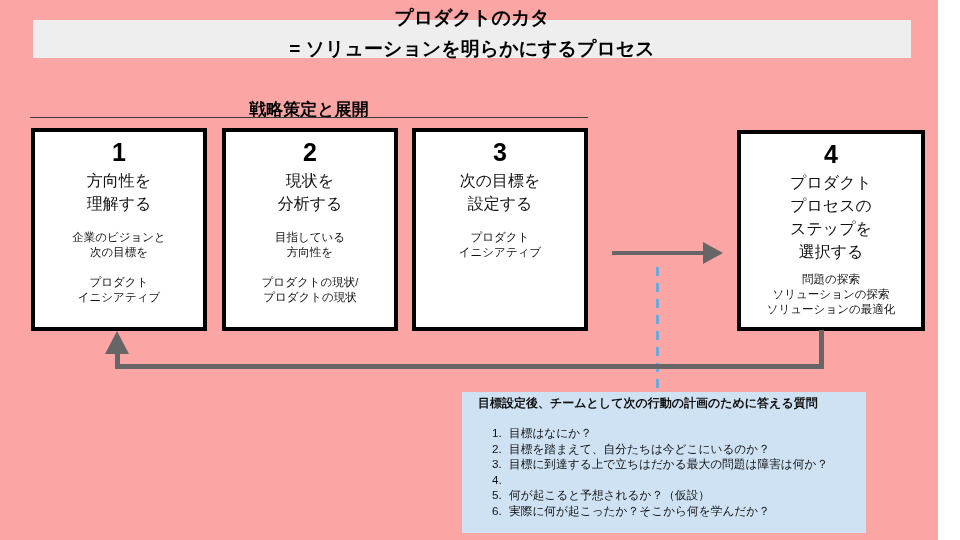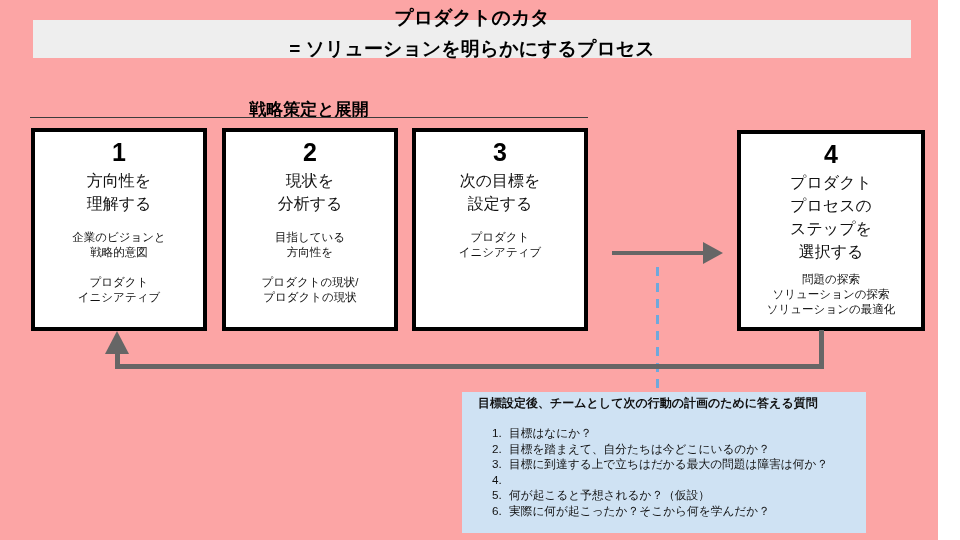--- a/index.html
+++ b/index.html
@@ -55,21 +55,21 @@
   </div>
 
   <div class="section-heading">戦略策定と展開</div>
   <div class="section-underline"></div>
 
   <div class="box box1">
     <div class="num">1</div>
     <div class="box-title">方向性を
 理解する</div>
     <div class="box-note">企業のビジョンと
-戦略的意図</div>
+次の目標を</div>
     <div class="box-note">プロダクト
 イニシアティブ</div>
   </div>
 
   <div class="box box2">
     <div class="num">2</div>
     <div class="box-title">現状を
 分析する</div>
     <div class="box-note">目指している
 方向性を</div>

